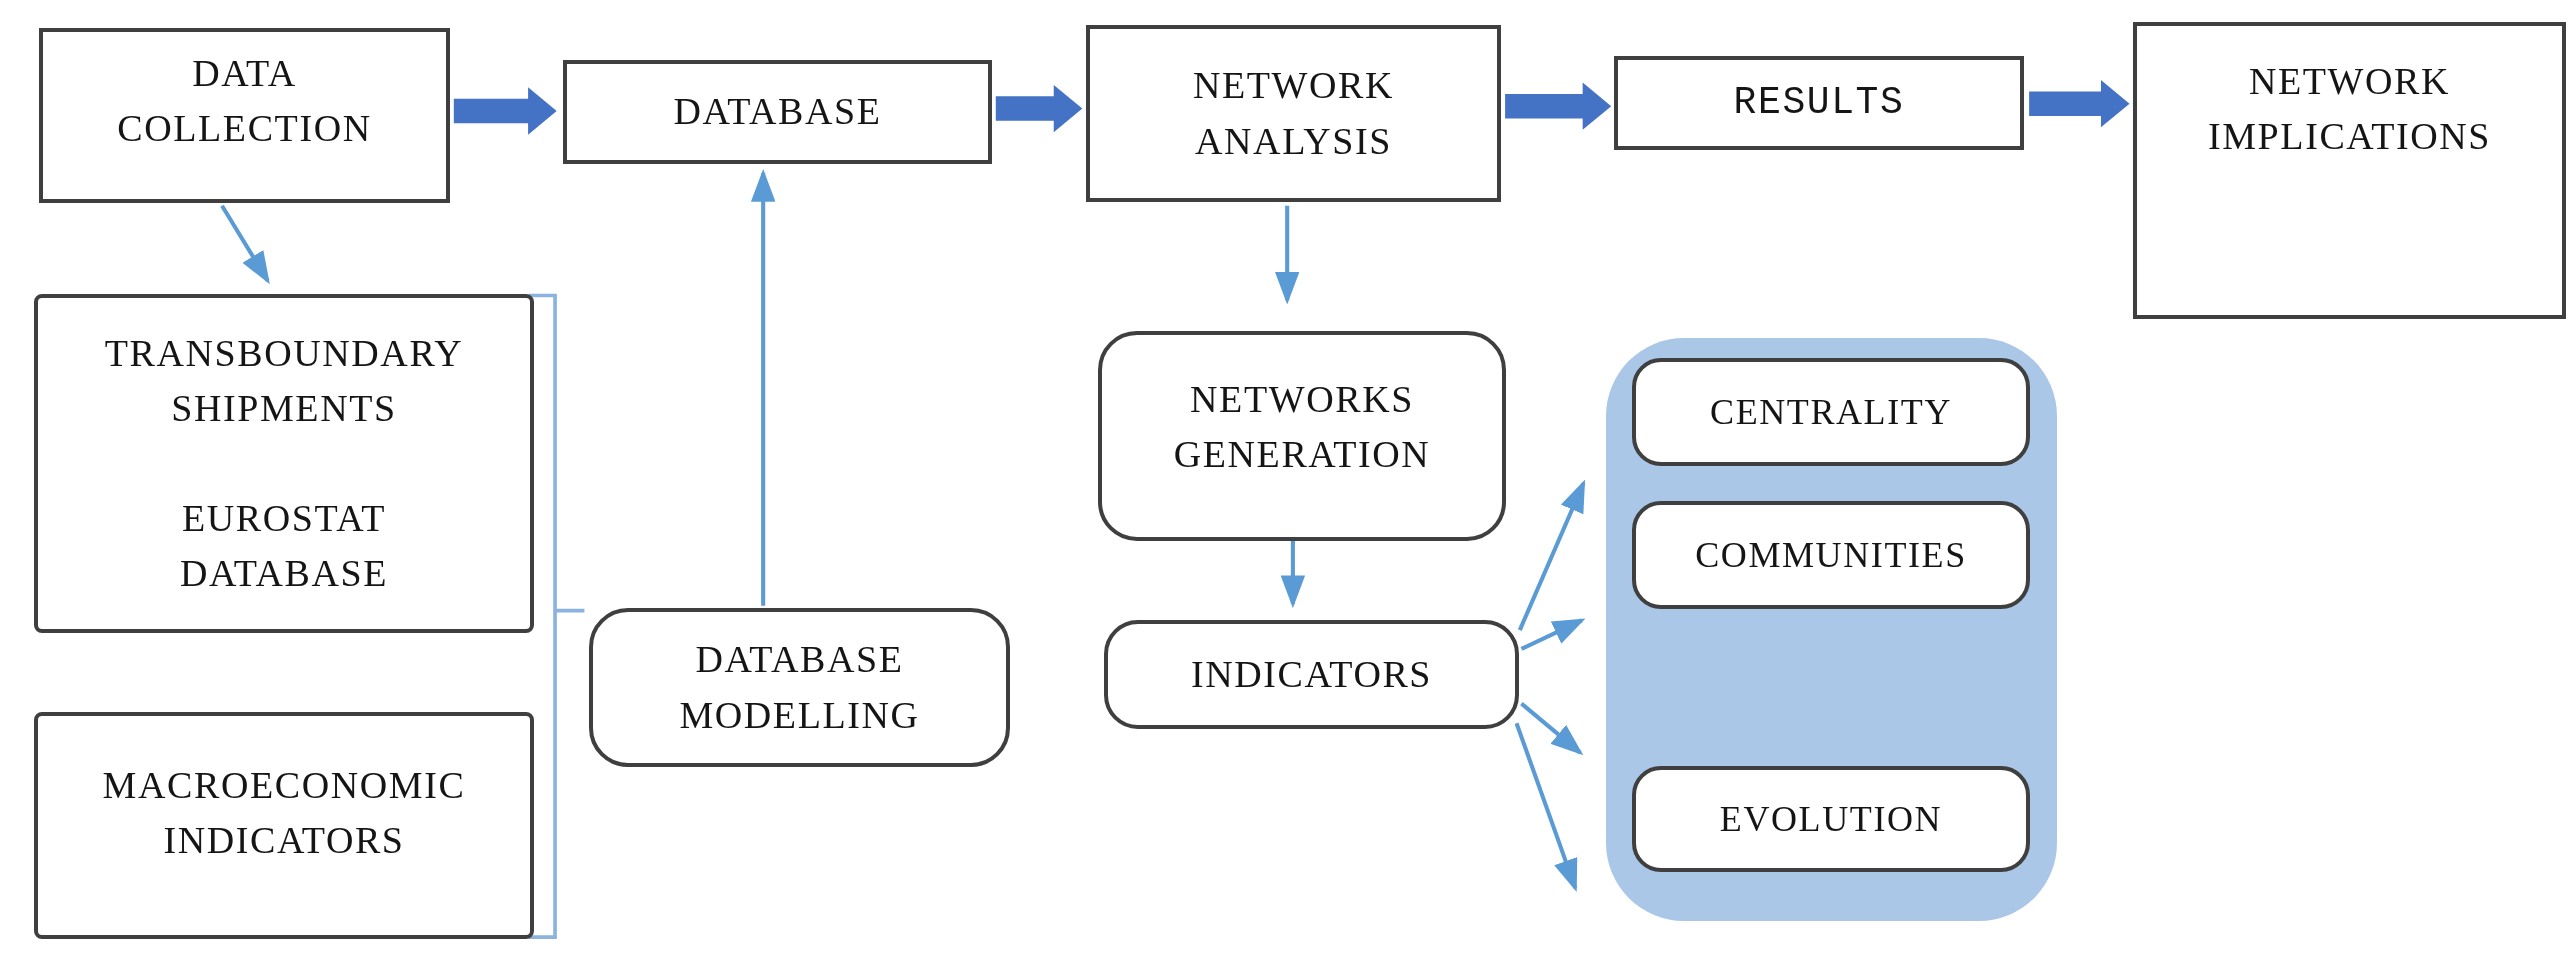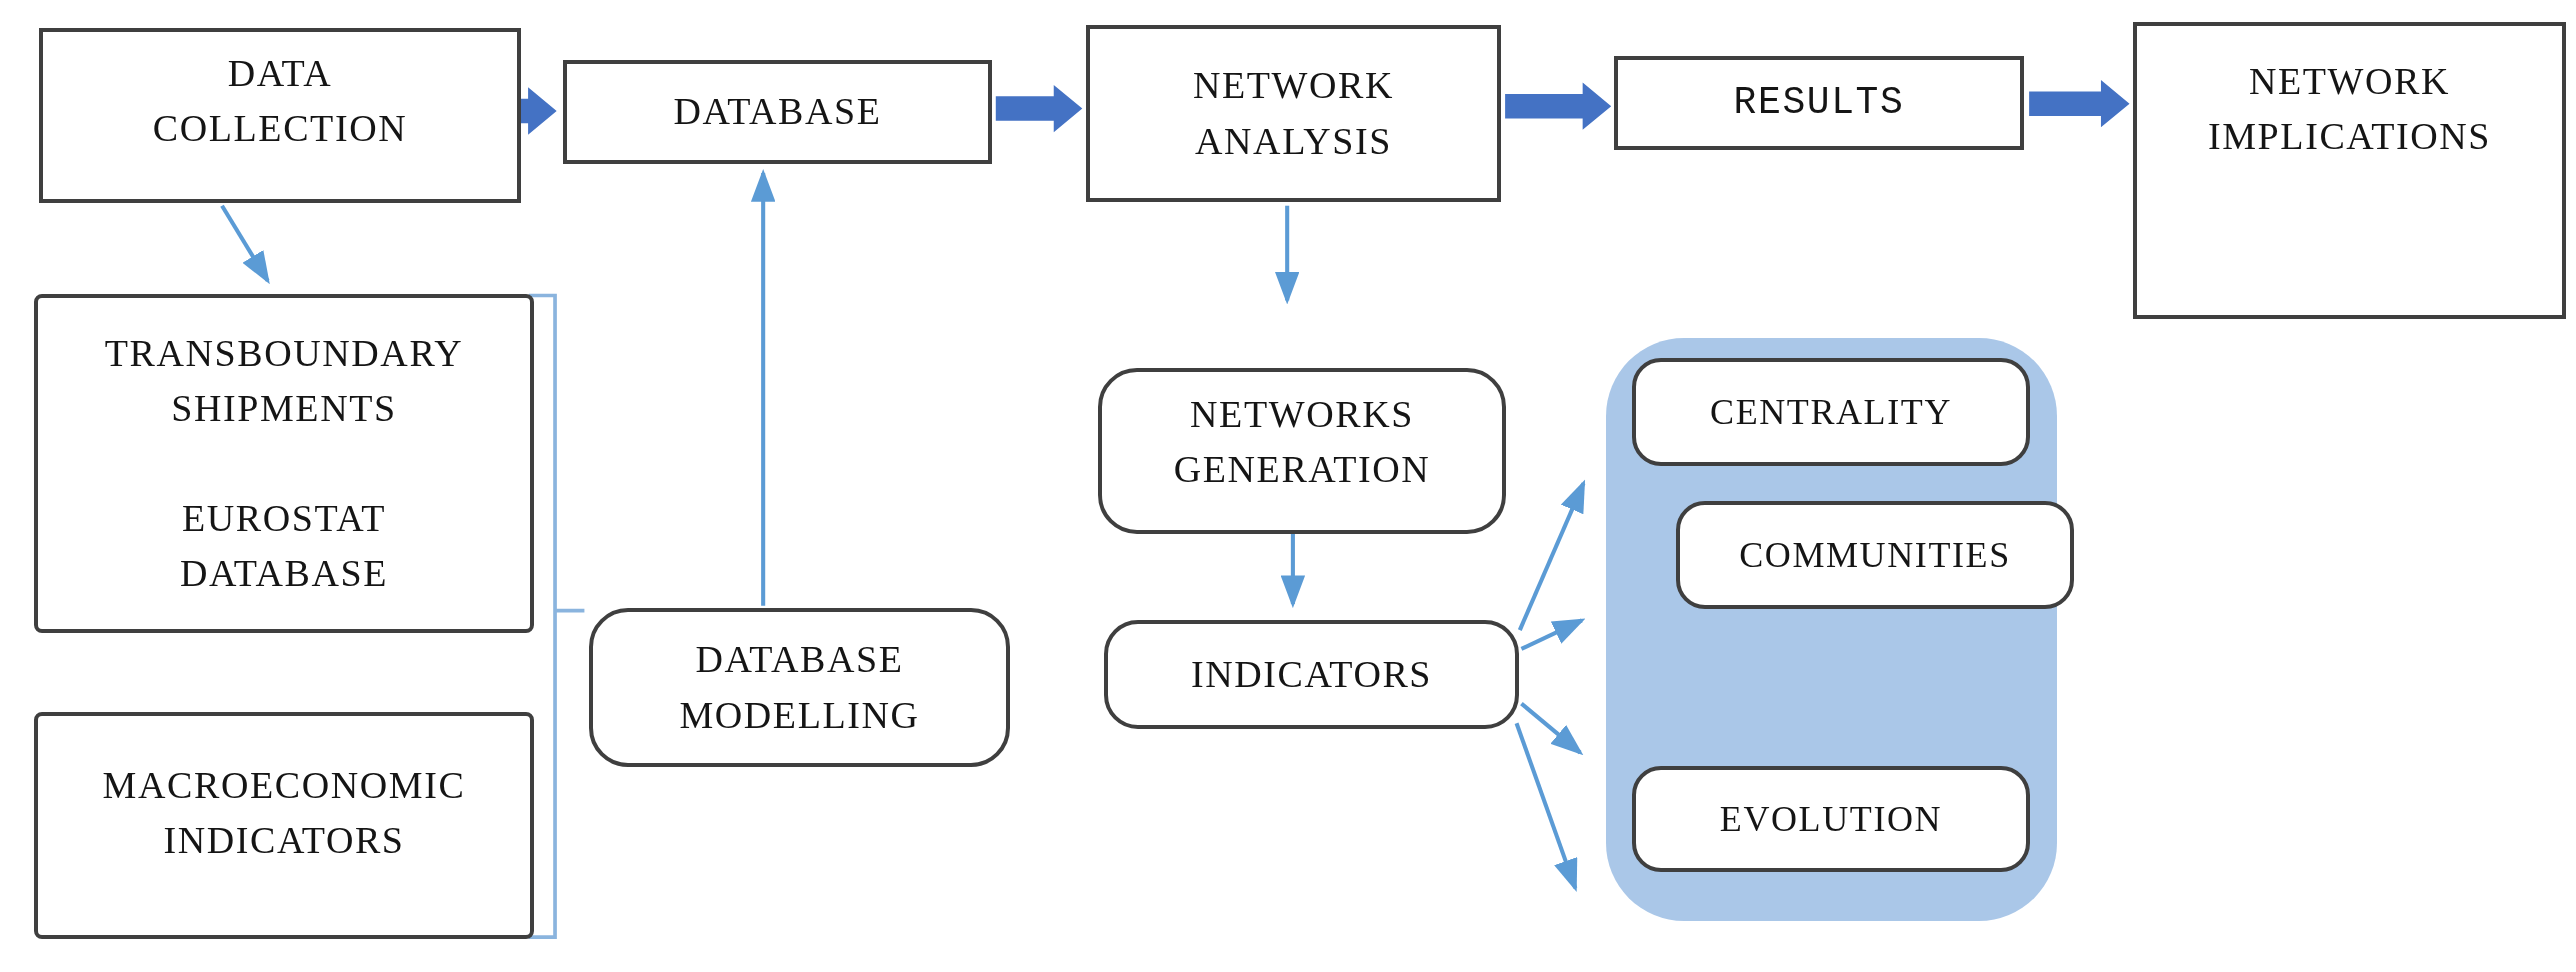--- a/index.html
+++ b/index.html
@@ -59,21 +59,21 @@
     <path class="thin-line" d="M1577,252 L1577,368"></path>
     <path class="thin-line" d="M1584,616 L1584,740"></path>
     <path class="thin-line" d="M1862,772 L1940,592"></path>
     <path class="thin-line" d="M1864,795 L1938,760"></path>
     <path class="thin-line" d="M1864,862 L1936,922"></path>
     <path class="thin-line" d="M1858,886 L1930,1088"></path>
 
     <path class="bracket-line" d="M648,362 L680,362 L680,1148 L648,1148 M680,748 L716,748"></path>
   </svg>
 
-  <div class="node rect" style="left:39px;top:28px;width:482px;height:175px;padding-bottom:29px;">DATA
+  <div class="node rect" style="left:39px;top:28px;width:411px;height:175px;padding-bottom:29px;">DATA
 COLLECTION</div>
 
   <div class="node rect" style="left:563px;top:60px;width:429px;height:104px;">DATABASE</div>
 
   <div class="node rect" style="left:1086px;top:25px;width:415px;height:177px;">NETWORK
 ANALYSIS</div>
 
   <div class="node rect" style="left:1614px;top:56px;width:410px;height:94px;font-family:Liberation Mono, monospace;">RESULTS</div>
 
   <div class="node rect" style="left:2133px;top:22px;width:433px;height:297px;justify-content:flex-start;padding-top:28px;">NETWORK
@@ -85,26 +85,26 @@
     <div>EUROSTAT
 DATABASE</div>
   </div>
 
   <div class="node round-lg" style="left:34px;top:712px;width:500px;height:227px;padding-bottom:25px;">MACROECONOMIC
 INDICATORS</div>
 
   <div class="node round-md" style="left:589px;top:608px;width:421px;height:159px;">DATABASE
 MODELLING</div>
 
-  <div class="node round-md" style="left:1098px;top:331px;width:408px;height:166px;padding-bottom:18px;margin-top:37px;">NETWORKS
+  <div class="node round-md" style="left:1098px;top:331px;width:408px;height:210px;padding-bottom:18px;">NETWORKS
 GENERATION</div>
 
   <div class="node round-sm" style="left:1104px;top:620px;width:415px;height:109px;border-radius:34px;">INDICATORS</div>
 
   <div class="node round-sm" style="left:1632px;top:358px;width:398px;height:108px;font-size:36px;">CENTRALITY</div>
 
-  <div class="node round-sm" style="left:1676px;top:501px;width:398px;height:108px;font-size:36px;">COMMUNITIES</div>
+  <div class="node round-sm" style="left:1632px;top:501px;width:398px;height:108px;font-size:36px;">COMMUNITIES</div>
 
 
   <div class="node round-sm" style="left:1632px;top:766px;width:398px;height:106px;font-size:36px;">EVOLUTION</div>
 
 </div>
 
 
 </body></html>

